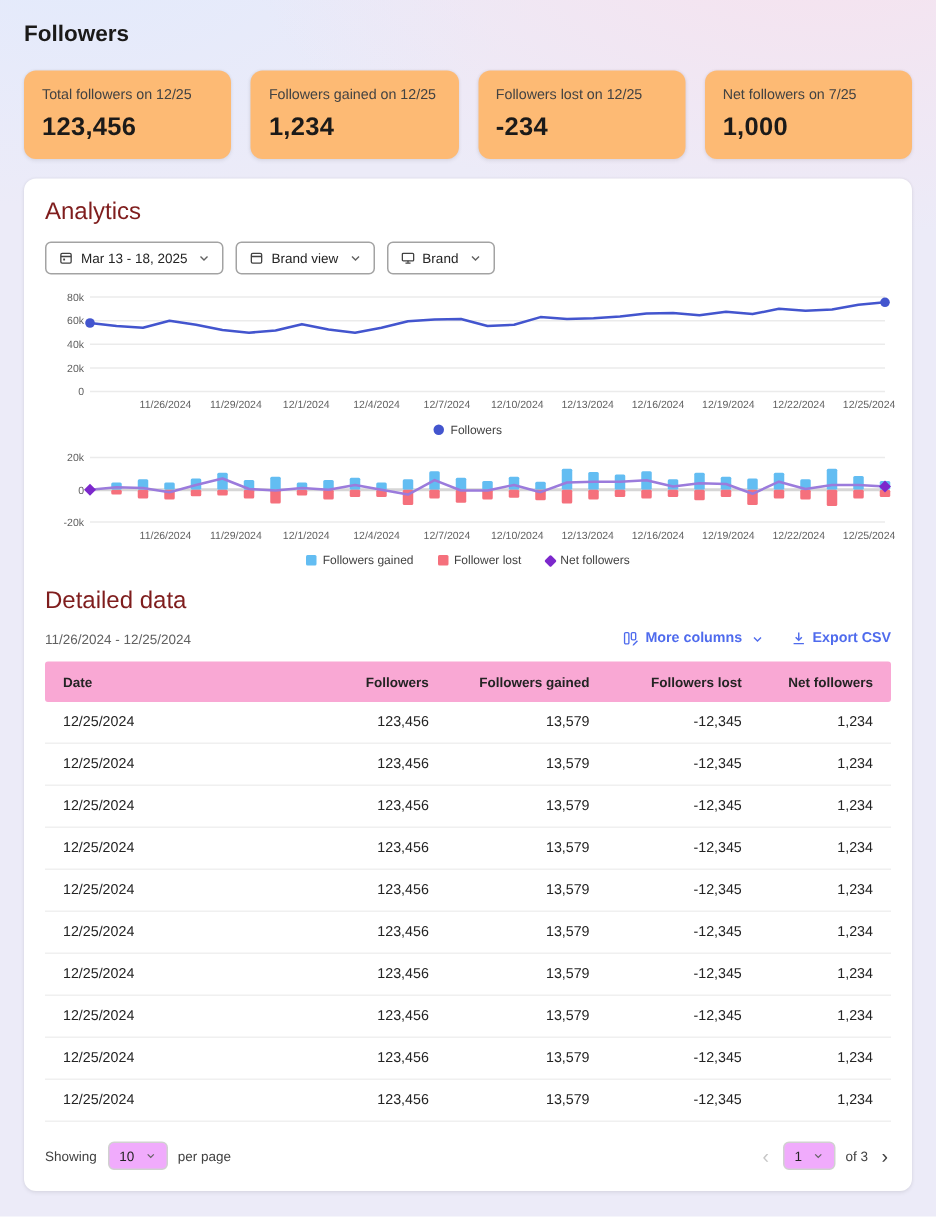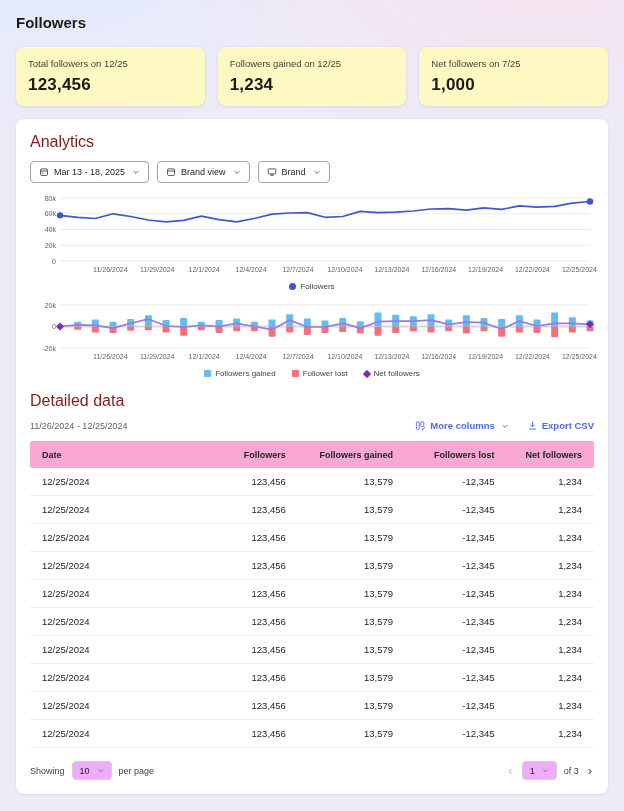--- a/index.html
+++ b/index.html
@@ -9,21 +9,21 @@
     background:
       radial-gradient(620px 320px at 88% -5%, #f6e2ee, rgba(246,226,238,0) 62%),
       radial-gradient(520px 300px at 8% -5%, #e2eafc, rgba(226,234,252,0) 60%),
       #ECEBF8;
     color:#242424;
   }
   .page { padding:14px 16px 16px; }
   .page-title { font-size:15px; font-weight:700; color:#1b1a19; margin-bottom:16px; }
 
   .stat-cards { display:flex; gap:13px; margin-bottom:13px; }
-  .stat-card { flex:1; background:#fef9c3; border-radius:8px; padding:11px 12px;
+  .stat-card { flex:1; background:#fdba74; border-radius:8px; padding:11px 12px;
     box-shadow:0 1px 3px rgba(0,0,0,.07), 0 0 2px rgba(0,0,0,.05); }
   .stat-label { font-size:9.5px; color:#424242; margin-bottom:6px; white-space:nowrap; }
   .stat-value { font-size:17px; font-weight:700; color:#1b1a19; letter-spacing:.2px; }
 
   .main-card { background:#fff; border-radius:8px; padding:14px;
     box-shadow:0 1px 3px rgba(0,0,0,.07), 0 0 2px rgba(0,0,0,.05); }
   .section-title { font-size:16px; font-weight:400; color:#7f1d1d; margin-bottom:10px; }
 
   .filters { display:flex; gap:8px; margin-bottom:10px; }
   .filter-btn { display:inline-flex; align-items:center; gap:5px; height:22px;
@@ -73,20 +73,24 @@
   <div class="page-title">Followers</div>
 
   <div class="stat-cards">
     <div class="stat-card">
       <div class="stat-label">Total followers on 12/25</div>
       <div class="stat-value">123,456</div>
     </div>
     <div class="stat-card">
       <div class="stat-label">Followers gained on 12/25</div>
       <div class="stat-value">1,234</div>
+    </div>
+    <div class="stat-card">
+      <div class="stat-label">Followers lost on 12/25</div>
+      <div class="stat-value">-234</div>
     </div>
     <div class="stat-card">
       <div class="stat-label">Net followers on 7/25</div>
       <div class="stat-value">1,000</div>
     </div>
   </div>
 
   <div class="main-card">
 
     <div class="section-title">Analytics</div>

